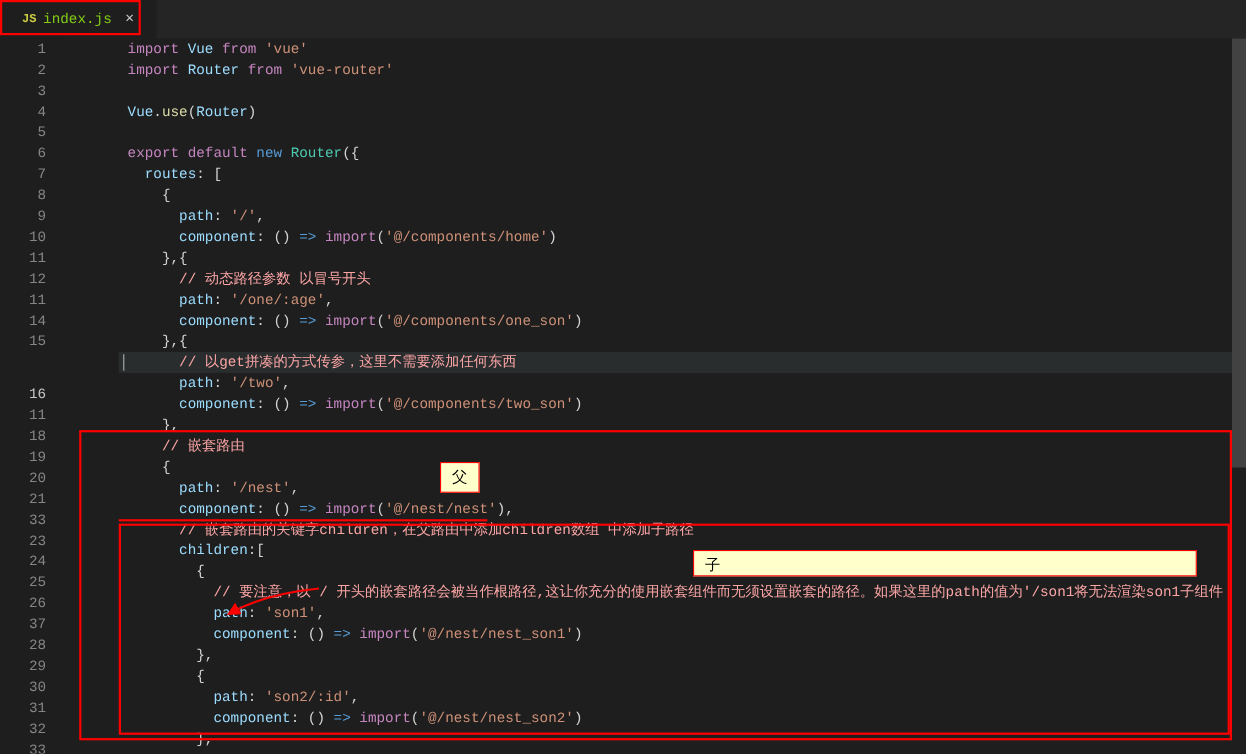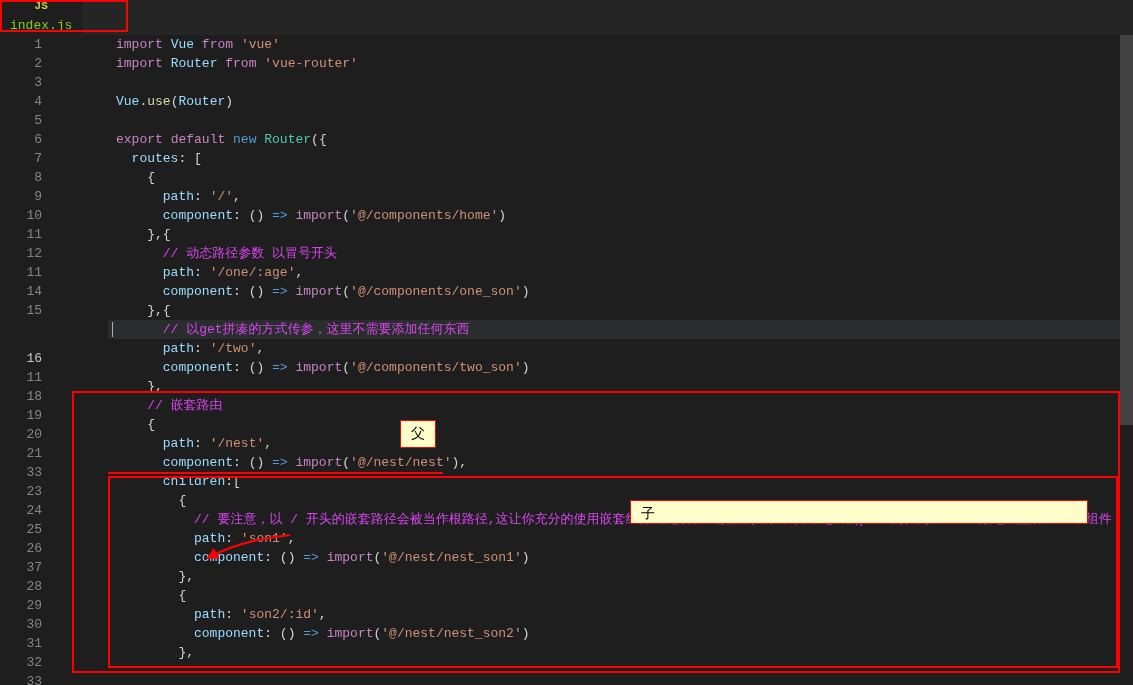--- a/index.html
+++ b/index.html
@@ -14,28 +14,27 @@
     position: relative;
   }
   .tab-bar {
     background: #252526;
     height: 35px;
     display: flex;
     align-items: stretch;
   }
   .tab {
     background: #1e1e1e;
-    padding: 0 10px;
+    padding: 0 20px;
     display: flex;
     align-items: center;
     gap: 6px;
     font-size: 13px;
     border-right: 1px solid #252526;
     position: relative;
-    flex-direction: column;
   }
   .tab .js-badge {
     color: #cbcb41;
     font-weight: bold;
     font-size: 11px;
   }
   .tab .filename { color: #84cc16; }
   .tab .close {
     color: #c5c5c5;
     margin-left: 6px;
@@ -68,21 +67,21 @@
     padding-left: 8px;
     margin-left: 48px;
   }
   .line.active { background: #2a2d2e; }
   .kw  { color: #c586c0; }   
   .id  { color: #9cdcfe; }   
   .cls { color: #4ec9b0; }   
   .fn  { color: #dcdcaa; }   
   .str { color: #ce9178; }   
   .pun { color: #d4d4d4; }   
-  .cmt { color: #d946ef; font-family: Liberation Mono, monospace; }   
+  .cmt { color: #fca5a5; font-family: Liberation Mono, monospace; }   
   .op  { color: #569cd6; }   
 
   
   .anno {
     position: absolute;
     border: 2px solid #ff0000;
     pointer-events: none;
     z-index: 5;
   }
   .note {
@@ -188,20 +187,21 @@
       <div class="line"><span class="pun">      </span><span class="id">component</span><span class="pun">: () </span><span class="op">=&gt;</span><span class="pun"> </span><span class="kw">import</span><span class="pun">(</span><span class="str">'@/components/one_son'</span><span class="pun">)</span></div>
       <div class="line"><span class="pun">    },{</span></div>
       <div class="line active"><span class="pun">      </span><span class="cmt">// 以get拼凑的方式传参，这里不需要添加任何东西</span></div>
       <div class="line"><span class="pun">      </span><span class="id">path</span><span class="pun">: </span><span class="str">'/two'</span><span class="pun">,</span></div>
       <div class="line"><span class="pun">      </span><span class="id">component</span><span class="pun">: () </span><span class="op">=&gt;</span><span class="pun"> </span><span class="kw">import</span><span class="pun">(</span><span class="str">'@/components/two_son'</span><span class="pun">)</span></div>
       <div class="line"><span class="pun">    },</span></div>
       <div class="line"><span class="pun">    </span><span class="cmt">// 嵌套路由</span></div>
       <div class="line"><span class="pun">    {</span></div>
       <div class="line"><span class="pun">      </span><span class="id">path</span><span class="pun">: </span><span class="str">'/nest'</span><span class="pun">,</span></div>
       <div class="line"><span class="pun">      </span><span class="id">component</span><span class="pun">: () </span><span class="op">=&gt;</span><span class="pun"> </span><span class="kw">import</span><span class="pun">(</span><span class="str">'@/nest/nest'</span><span class="pun">),</span></div>
+      <div class="line"><span class="pun">      </span><span class="cmt">// 嵌套路由的关键字children，在父路由中添加children数组 中添加子路径</span></div>
       <div class="line"><span class="pun">      </span><span class="id">children</span><span class="pun">:[</span></div>
       <div class="line"><span class="pun">        {</span></div>
       <div class="line"><span class="pun">          </span><span class="cmt">// 要注意，以 / 开头的嵌套路径会被当作根路径,这让你充分的使用嵌套组件而无须设置嵌套的路径。如果这里的path的值为'/son1将无法渲染son1子组件</span></div>
       <div class="line"><span class="pun">          </span><span class="id">path</span><span class="pun">: </span><span class="str">'son1'</span><span class="pun">,</span></div>
       <div class="line"><span class="pun">          </span><span class="id">component</span><span class="pun">: () </span><span class="op">=&gt;</span><span class="pun"> </span><span class="kw">import</span><span class="pun">(</span><span class="str">'@/nest/nest_son1'</span><span class="pun">)</span></div>
       <div class="line"><span class="pun">        },</span></div>
       <div class="line"><span class="pun">        {</span></div>
       <div class="line"><span class="pun">          </span><span class="id">path</span><span class="pun">: </span><span class="str">'son2/:id'</span><span class="pun">,</span></div>
       <div class="line"><span class="pun">          </span><span class="id">component</span><span class="pun">: () </span><span class="op">=&gt;</span><span class="pun"> </span><span class="kw">import</span><span class="pun">(</span><span class="str">'@/nest/nest_son2'</span><span class="pun">)</span></div>
       <div class="line"><span class="pun">        },</span></div>

